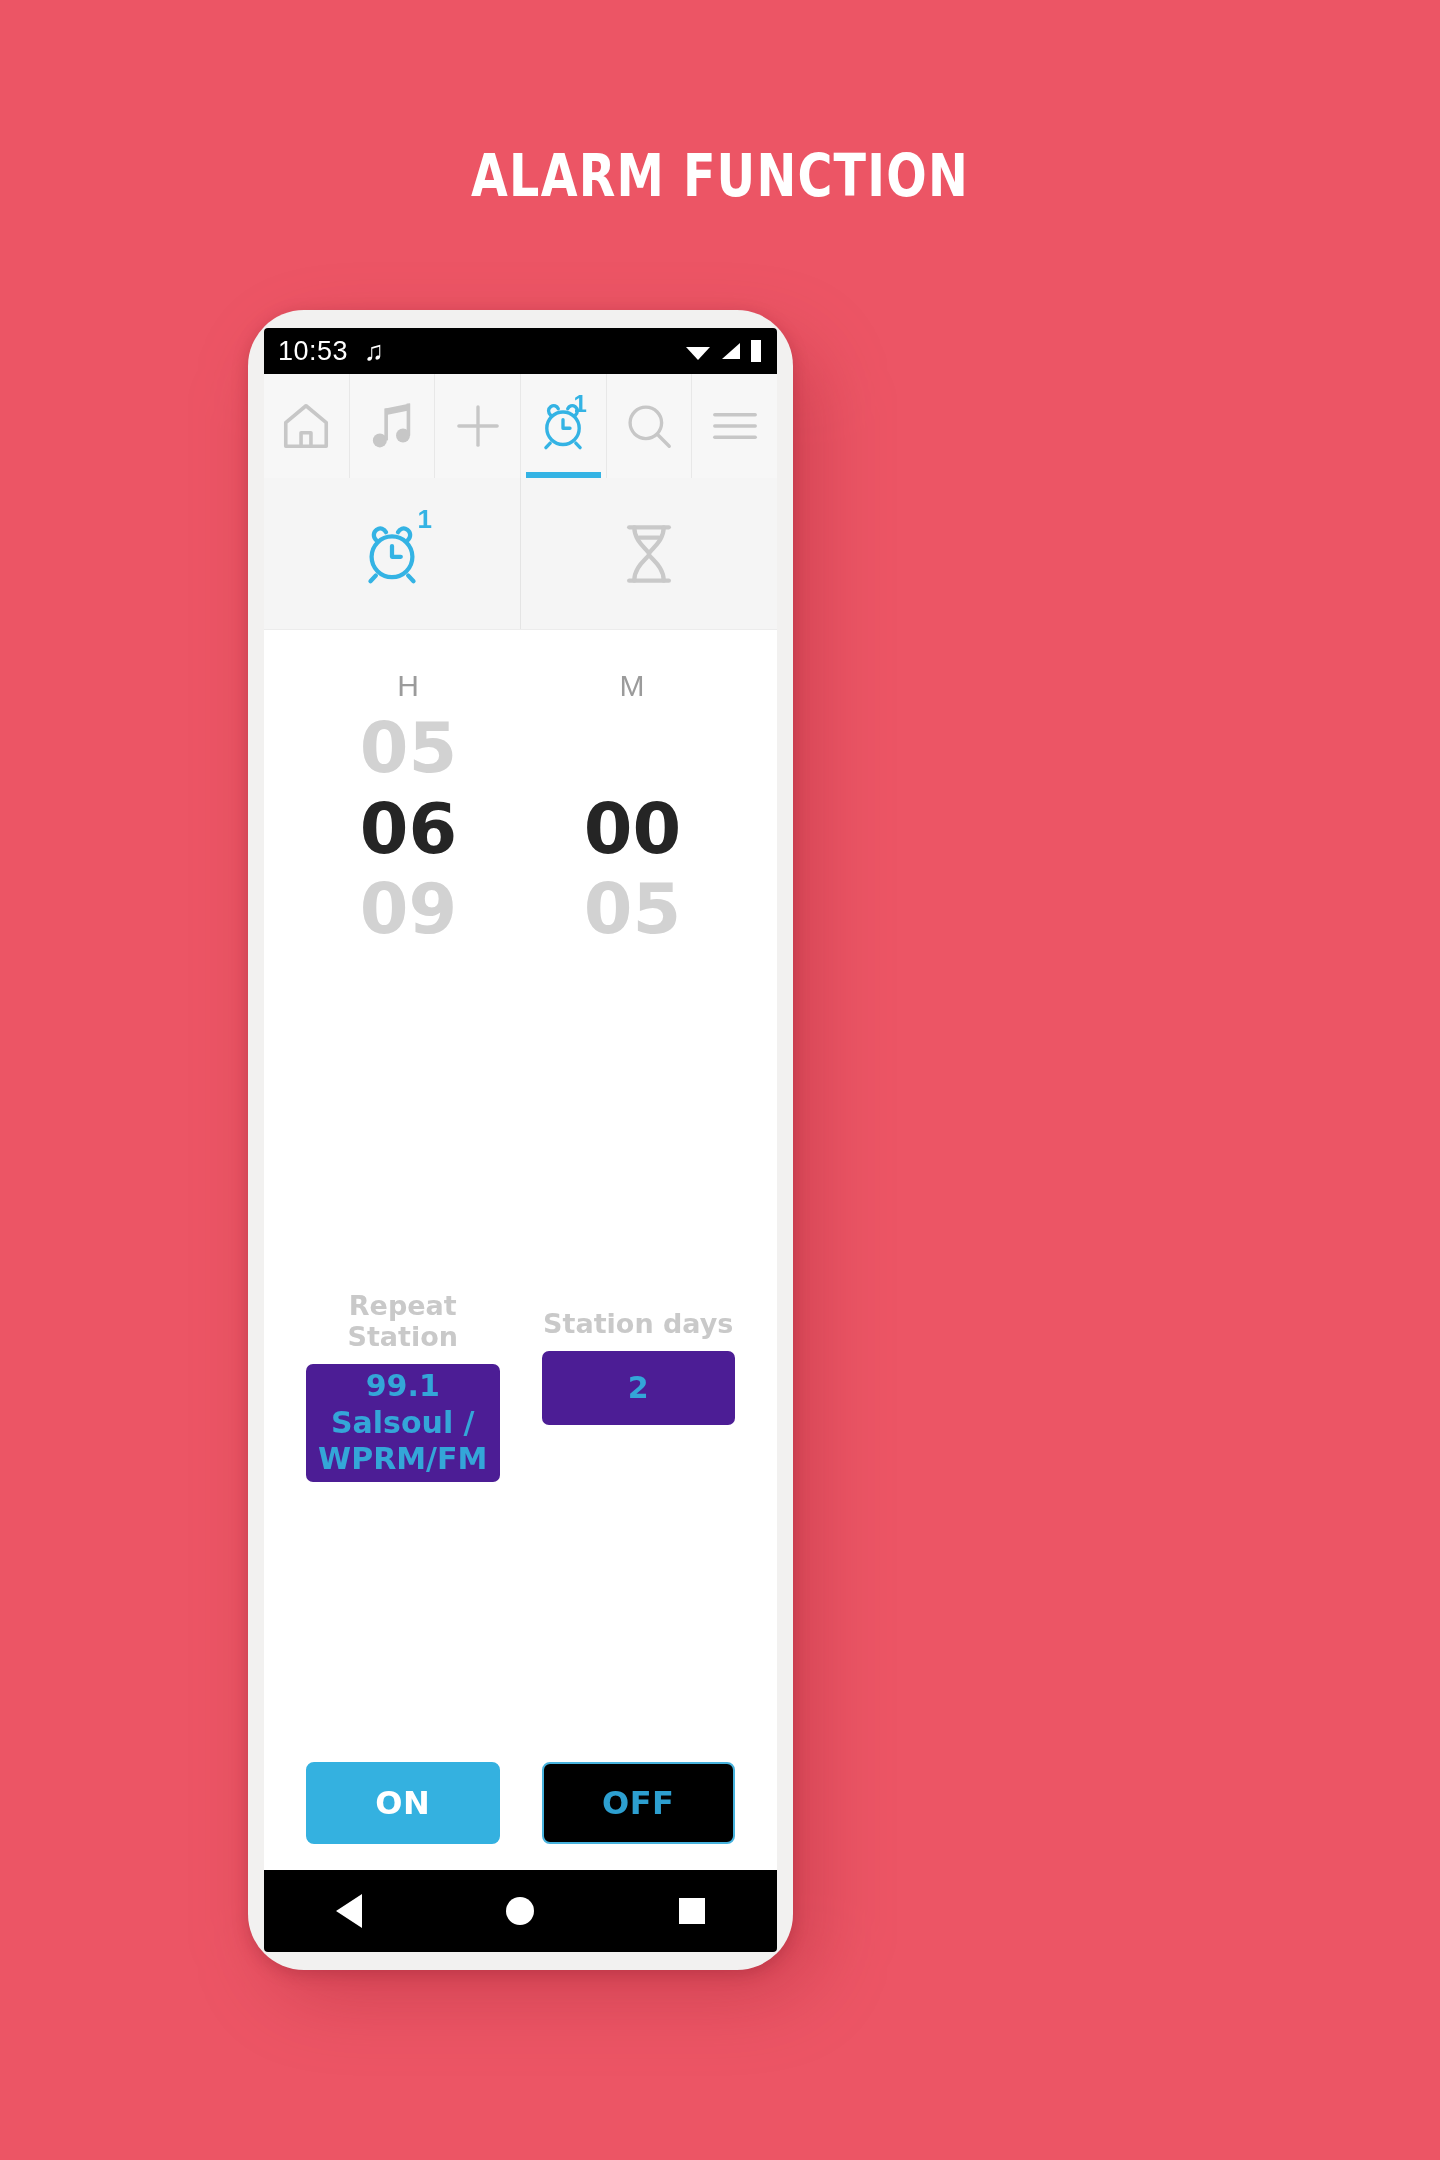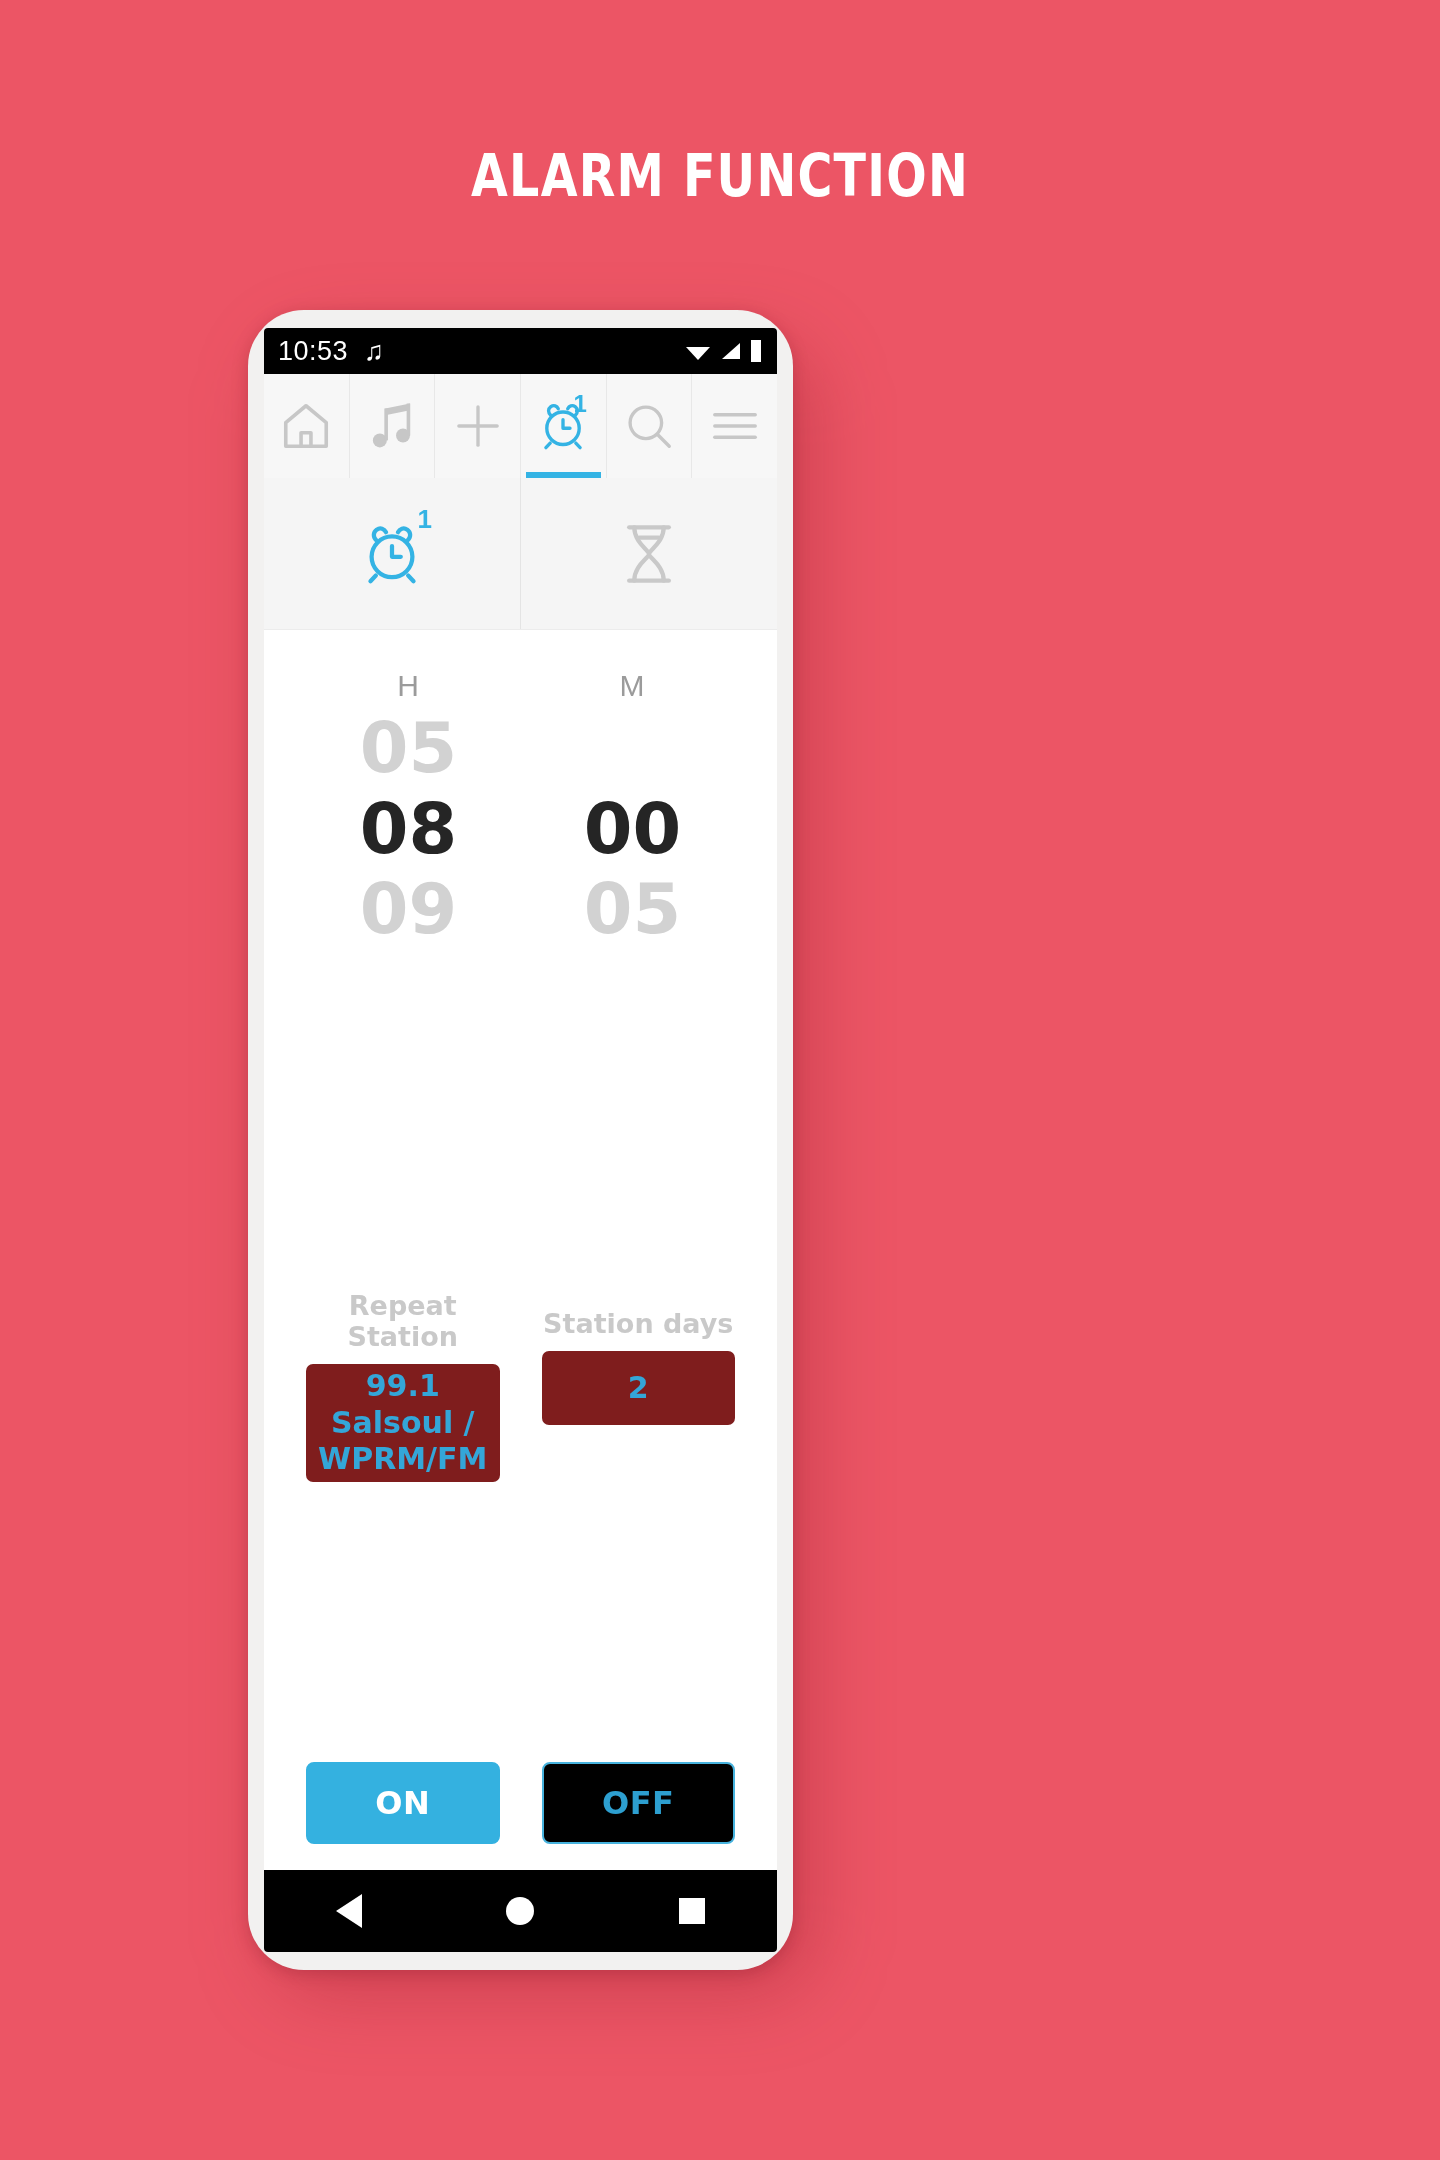--- a/index.html
+++ b/index.html
@@ -151,21 +151,21 @@
   .field-label{
     text-align:center;
     color:#c9c9c9;
     font-size:27px;
     font-weight:bold;
     font-family:"DejaVu Sans", sans-serif;
     margin-bottom:12px;
   }
   .field-label.lower{ margin-top:18px; }
   .field-box{
-    background:#7f1d1d;
+    background:#4c1d95;
     border-radius:7px;
     min-height:74px;
     display:flex; align-items:center; justify-content:center;
     text-align:center;
     padding:14px 10px;
   }
   .field-box.tall{ height:118px; }
   .field-value{
     color:#34a6d8;
     font-weight:bold;
@@ -315,21 +315,21 @@
       </div>
     </div>
 
     <div class="content">
 
       <div class="picker">
 
         <div class="pcol">
           <div class="pcol-label">H</div>
           <div class="pv dim">05</div>
-          <div class="pv sel">08</div>
+          <div class="pv sel">06</div>
           <div class="pv dim">09</div>
         </div>
 
         <div class="pcol">
           <div class="pcol-label">M</div>
           <div class="pv dim ph">&nbsp;</div>
           <div class="pv sel">00</div>
           <div class="pv dim">05</div>
         </div>
       </div>

